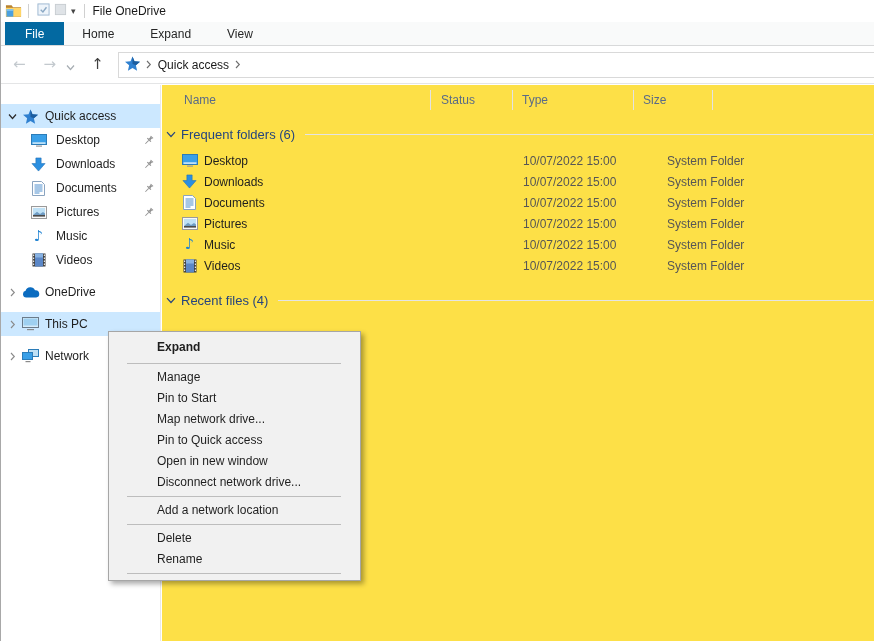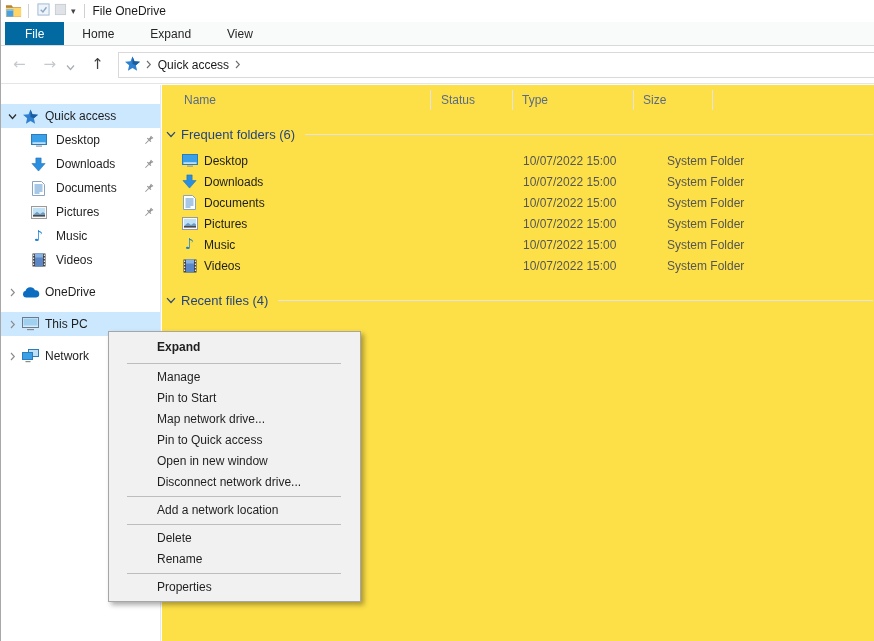--- a/index.html
+++ b/index.html
@@ -482,16 +482,15 @@
     <div class="ctx-item">Map network drive...</div>
     <div class="ctx-item">Pin to Quick access</div>
     <div class="ctx-item">Open in new window</div>
     <div class="ctx-item">Disconnect network drive...</div>
     <div class="ctx-sep"></div>
     <div class="ctx-item">Add a network location</div>
     <div class="ctx-sep"></div>
     <div class="ctx-item">Delete</div>
     <div class="ctx-item">Rename</div>
     <div class="ctx-sep"></div>
-    <div class="ctx-item">Properties</div>
   </div>
 
 </div>
 
 </body></html>

